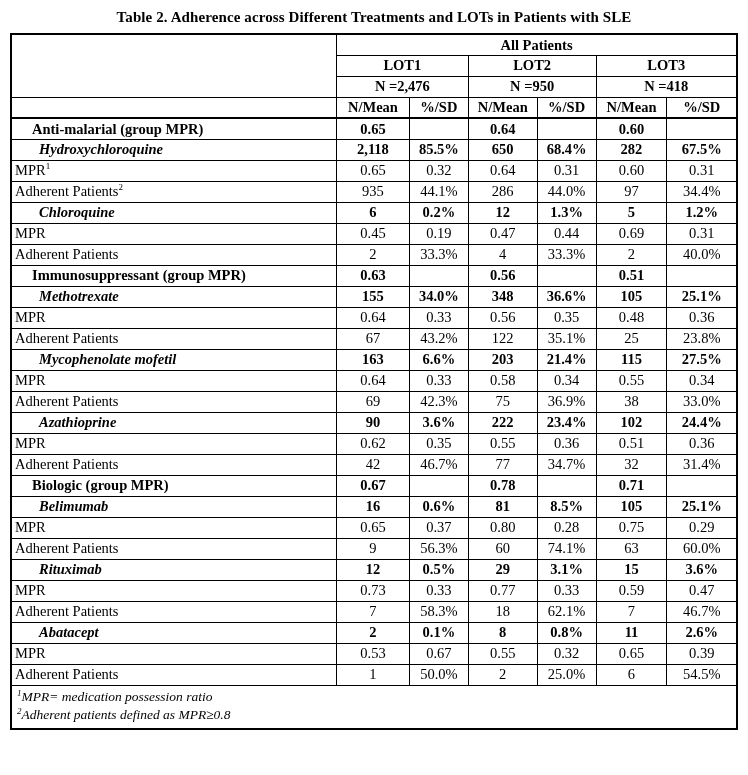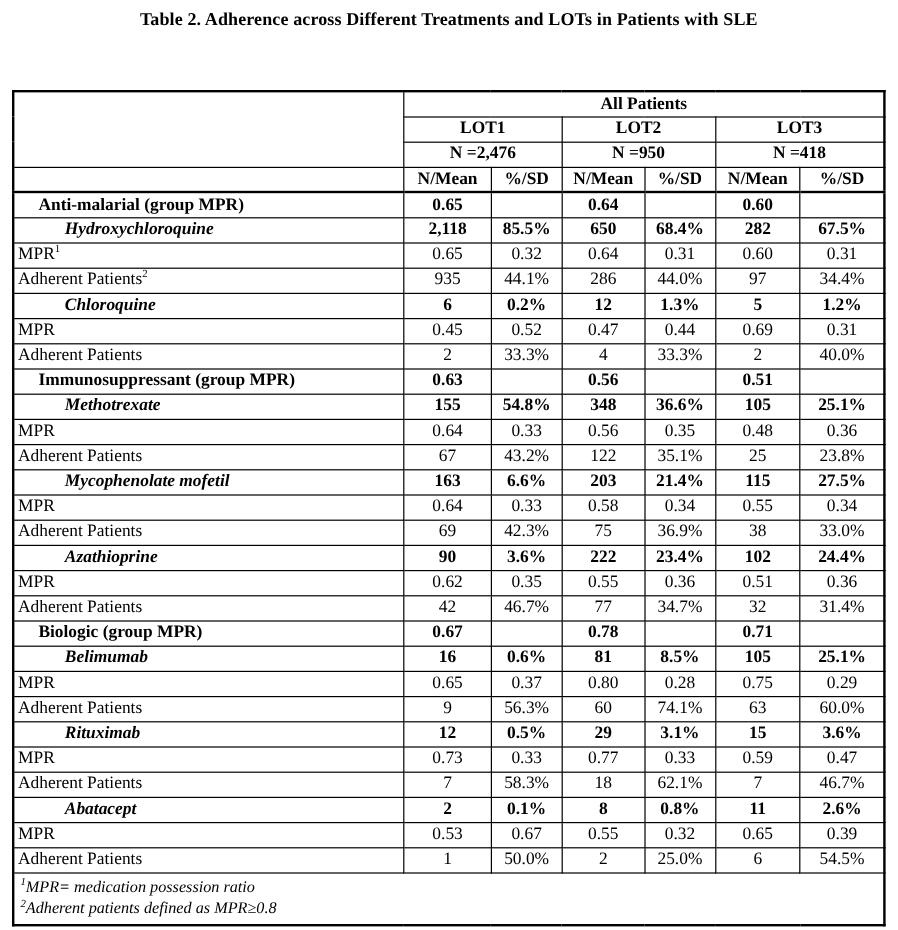--- a/index.html
+++ b/index.html
@@ -17,38 +17,37 @@
     font-size: 15px;
     padding: 9px 0 7px 0;
     letter-spacing: 0.1px;
   }
   table.adherence {
     border-collapse: collapse;
     table-layout: fixed;
     margin-left: 10px;
     width: 728px;
     border: 2px solid #000;
-    margin-top: 42px;
   }
   th, td {
     border: 1px solid #000;
     font-size: 14.5px;
     height: 21px;
     padding: 0 3px;
     line-height: 1.12;
     overflow: hidden;
     white-space: nowrap;
   }
   thead th { font-weight: bold; text-align: center; }
   thead tr.colhead-row th { border-bottom: 2px solid #000; }
   td.val { text-align: center; }
   tr.row-group td { font-weight: bold; }
   tr.row-group td.label { padding-left: 20px; }
   tr.row-drug td { font-weight: bold; }
-  tr.row-drug td.label { font-style: italic; padding-left: 42px; }
+  tr.row-drug td.label { font-style: italic; padding-left: 27px; }
   tr.row-sub td { font-weight: normal; }
   tr.row-sub td.label { }
   td.label sup { font-size: 9px; line-height: 0; }
   tfoot td.footnotes {
     font-style: italic;
     font-size: 13.5px;
     text-align: left;
     height: auto;
     padding: 2px 20px 4px 5px;
     white-space: normal;
@@ -139,21 +138,21 @@
           <td class="val">6</td>
           <td class="val">0.2%</td>
           <td class="val">12</td>
           <td class="val">1.3%</td>
           <td class="val">5</td>
           <td class="val">1.2%</td>
         </tr>
         <tr class="row-sub">
           <td class="label">MPR</td>
           <td class="val">0.45</td>
-          <td class="val">0.52</td>
+          <td class="val">0.19</td>
           <td class="val">0.47</td>
           <td class="val">0.44</td>
           <td class="val">0.69</td>
           <td class="val">0.31</td>
         </tr>
         <tr class="row-sub">
           <td class="label">Adherent Patients</td>
           <td class="val">2</td>
           <td class="val">33.3%</td>
           <td class="val">4</td>
@@ -166,21 +165,21 @@
           <td class="val">0.63</td>
           <td class="val"></td>
           <td class="val">0.56</td>
           <td class="val"></td>
           <td class="val">0.51</td>
           <td class="val"></td>
         </tr>
         <tr class="row-drug">
           <td class="label">Methotrexate</td>
           <td class="val">155</td>
-          <td class="val">54.8%</td>
+          <td class="val">34.0%</td>
           <td class="val">348</td>
           <td class="val">36.6%</td>
           <td class="val">105</td>
           <td class="val">25.1%</td>
         </tr>
         <tr class="row-sub">
           <td class="label">MPR</td>
           <td class="val">0.64</td>
           <td class="val">0.33</td>
           <td class="val">0.56</td>

